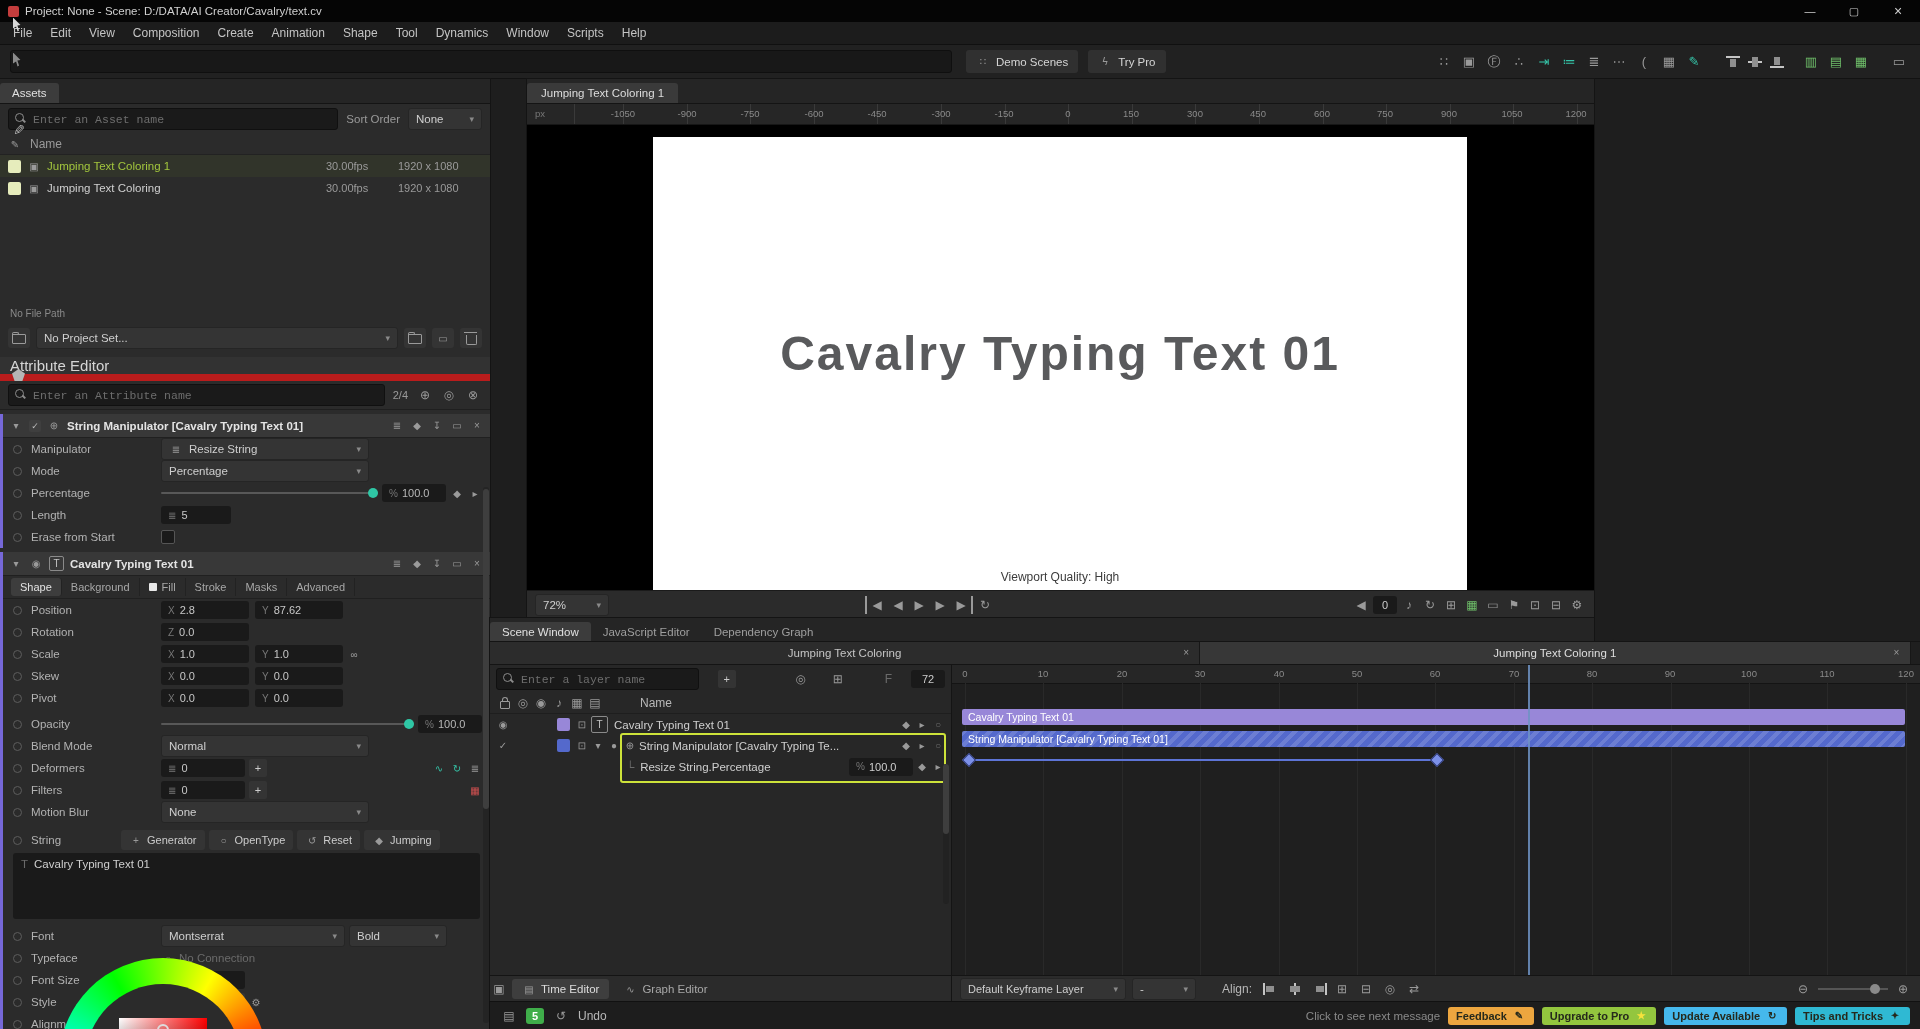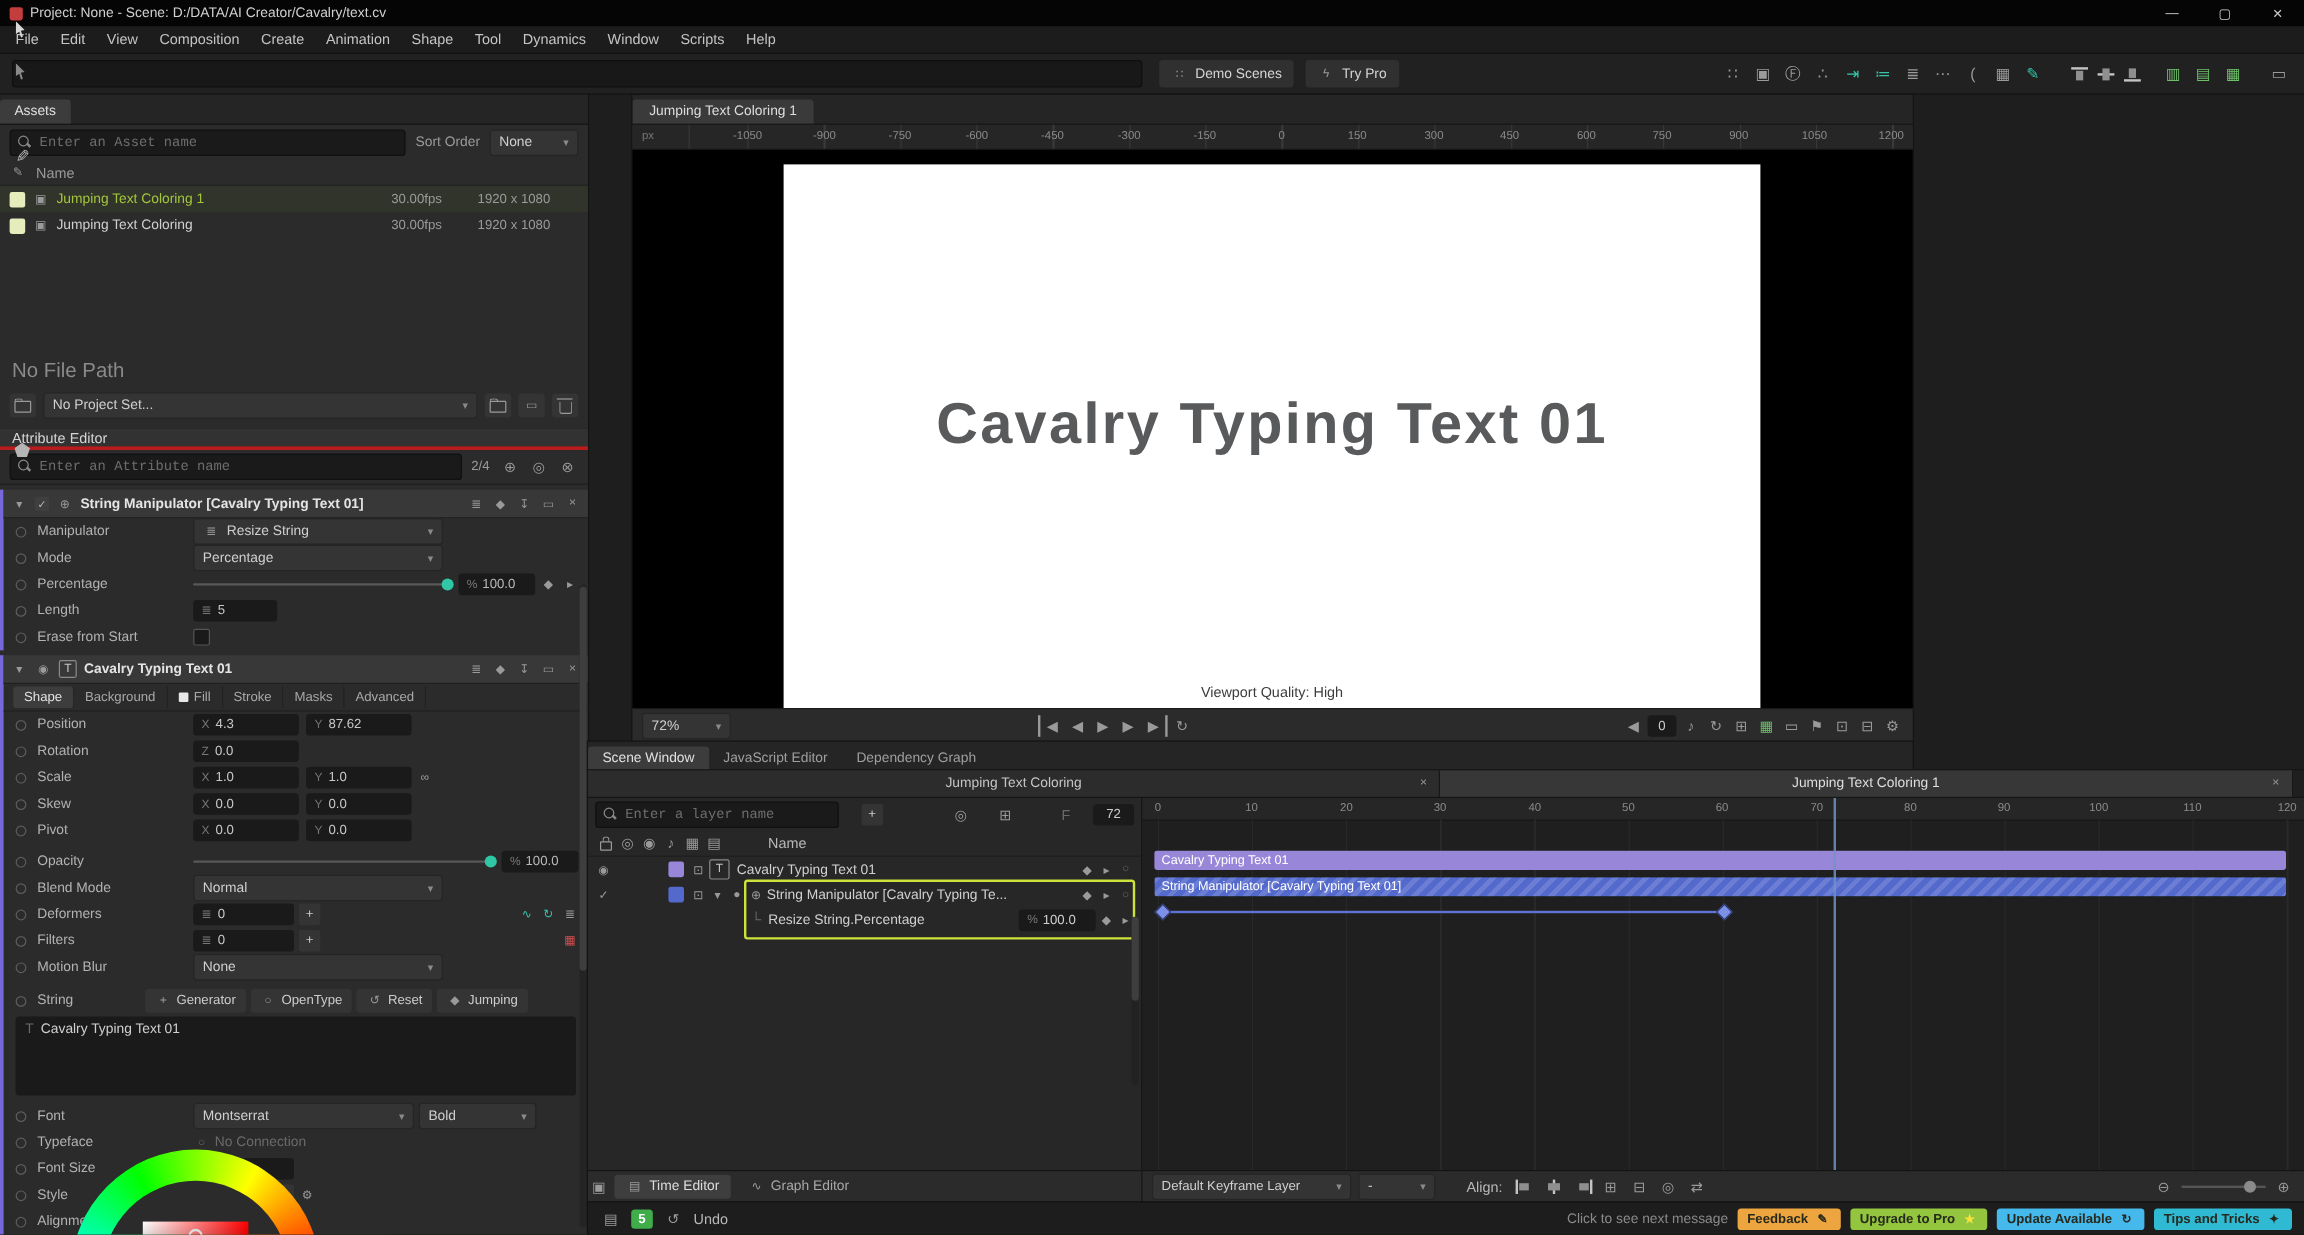--- a/index.html
+++ b/index.html
@@ -54,26 +54,26 @@
   .asearch{display:flex;align-items:center;gap:8px;padding:4px 8px}
   .sortlbl{color:#9a9a9a;font-size:11.5px;white-space:nowrap}
   .ahdr{display:flex;align-items:center;height:20px;padding:0 8px;color:#9a9a9a;border-bottom:1px solid #222;gap:8px}
   .arowasset{display:flex;align-items:center;height:22px;padding:0 8px;gap:6px;font-size:11.5px}
   .arowasset.sel{background:#31342a}
   .aswatch{width:13px;height:13px;background:#e6ecbc;border-radius:2px;flex:0 0 auto}
   .aname{flex:1;white-space:nowrap;overflow:hidden;color:#cfcfcf}
   .aname.active{color:#a2c53d}
   .afps{width:66px;color:#9a9a9a;font-size:11px}
   .asize{width:84px;color:#9a9a9a;font-size:11px}
-  .nofile{color:#8a8a8a;font-size:17px;padding:4px 10px;margin-top:auto}
+  .nofile{color:#8a8a8a;font-size:10px;padding:4px 10px;margin-top:auto}
   .projrow{display:flex;align-items:center;gap:6px;padding:4px 8px 8px 8px}
   .sqbtn{width:22px;height:20px;background:#343434;border-radius:3px;display:flex;align-items:center;justify-content:center}
   
   #attred{position:absolute;left:0;top:278px;width:490px;height:672px;background:#2b2b2b;display:flex;flex-direction:column;overflow:hidden}
-  .aetitle{height:23px;display:flex;align-items:center;padding:0 10px;color:#d5d5d5;font-size:12px;background:#323232;border-bottom:3px solid #b91c1c}
+  .aetitle{height:23px;display:flex;align-items:center;padding:0 10px;color:#d5d5d5;font-size:15px;background:#323232;border-bottom:7px solid #b91c1c}
   .aesearch{display:flex;align-items:center;gap:6px;padding:3px 8px;border-bottom:1px solid #1f1f1f}
   .counter{color:#9a9a9a;font-size:11px;padding:0 2px}
   .section{border-left:3px solid #7668d8;margin-top:4px}
   .sech{height:23px;display:flex;align-items:center;gap:6px;background:#383838;padding:0 6px;border-bottom:1px solid #202020}
   .sech .ttl{font-weight:bold;color:#e4e4e4;font-size:11.5px;flex:1;white-space:nowrap;overflow:hidden}
   .chkbox{width:12px;height:12px;background:#3f3f3f;border-radius:2px;display:flex;align-items:center;justify-content:center;color:#bbb;font-size:9px}
   .arow{height:22px;display:flex;align-items:center;padding:0 8px 0 10px;gap:4px}
   .alabel{width:126px;color:#b2b2b2;font-size:11.5px;white-space:nowrap;flex:0 0 auto}
   .addw{width:192px}
   .xy{display:flex;gap:6px}
@@ -404,21 +404,21 @@
           <span class="shtab">Stroke</span>
           <span class="shtab">Masks</span>
           <span class="shtab">Advanced</span>
         </div>
         <div class="arow">
           <span class="kf"></span>
           <span class="alabel">Position</span>
           <div class="xy">
             <div class="nf w88">
                 <span class="ax">X</span>
-                <span>4.3</span>
+                <span>2.8</span>
               </div>
             <div class="nf w88">
                 <span class="ax">Y</span>
                 <span>87.62</span>
               </div>
           </div>
         </div>
         <div class="arow">
           <span class="kf"></span>
           <span class="alabel">Rotation</span>

